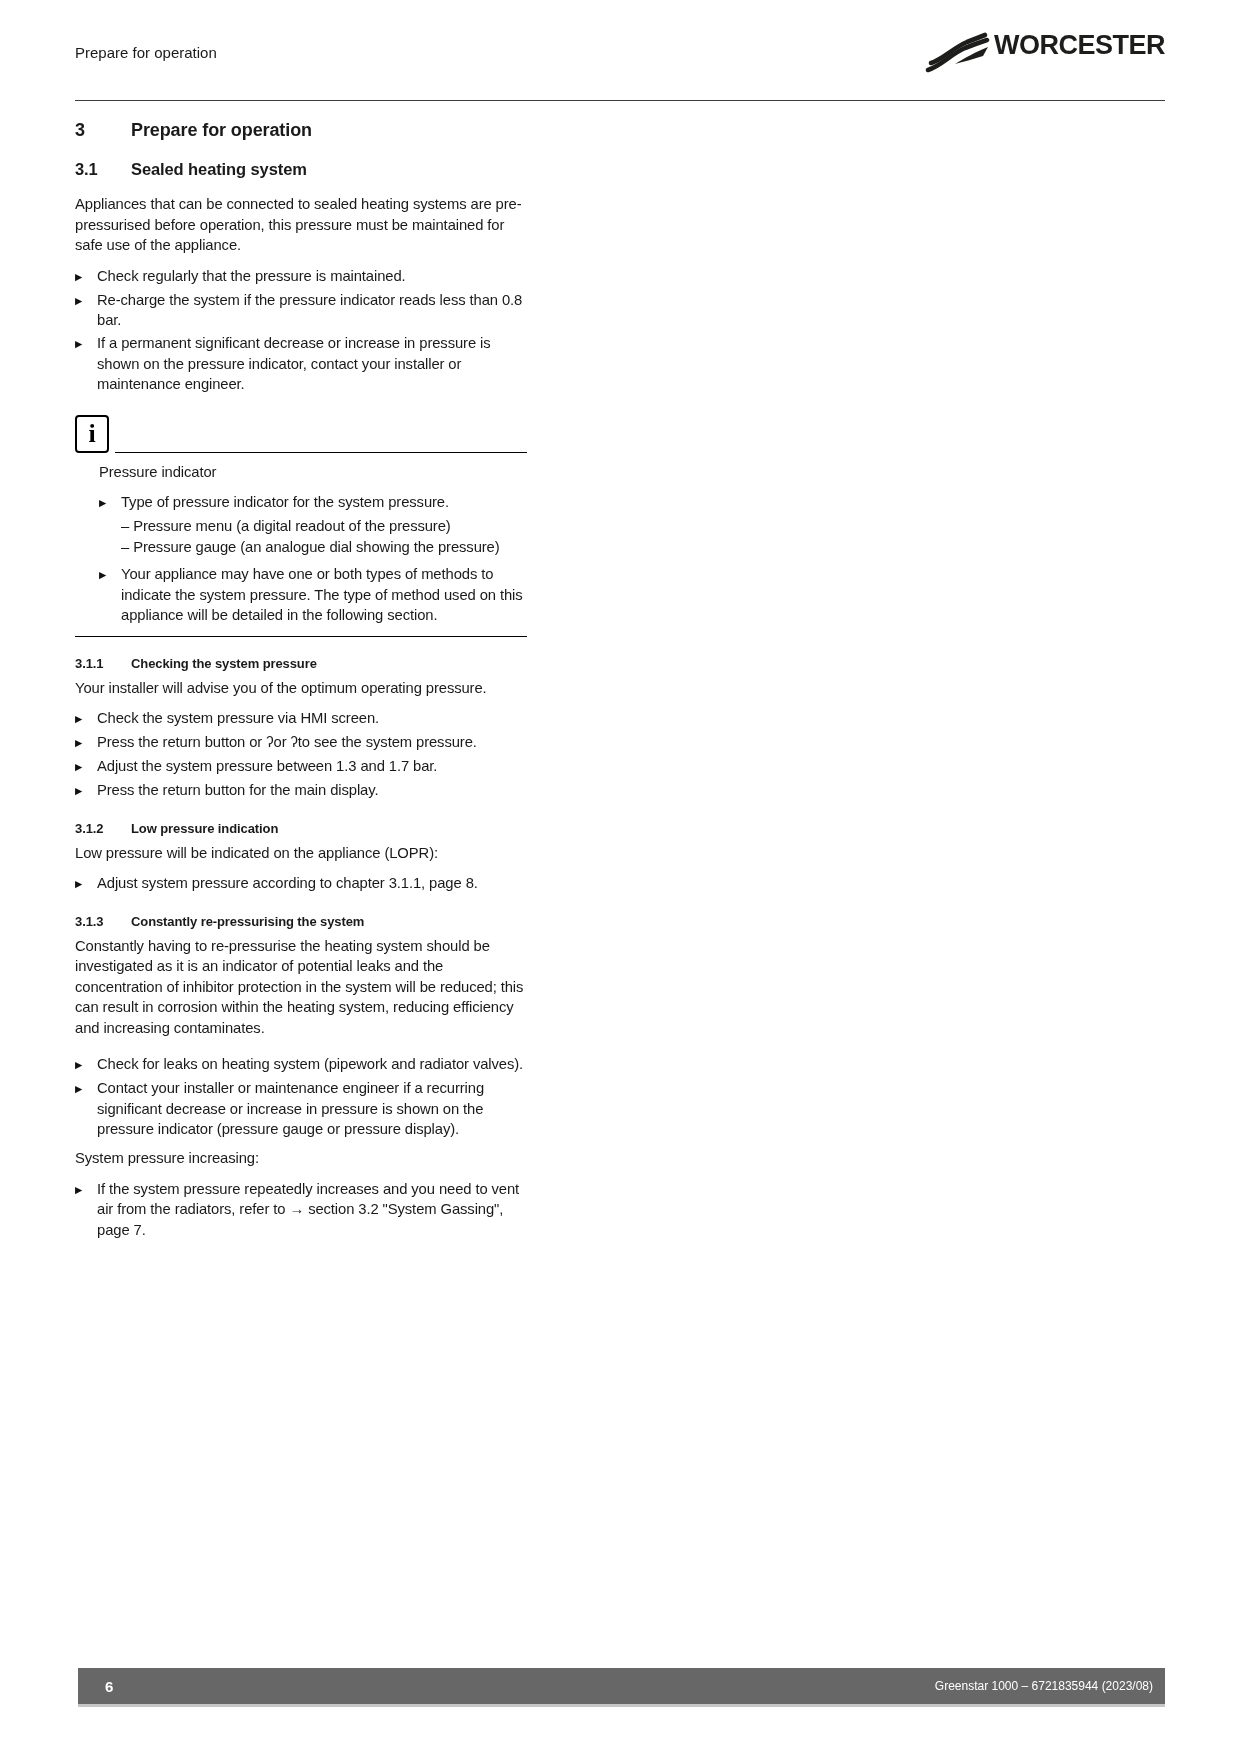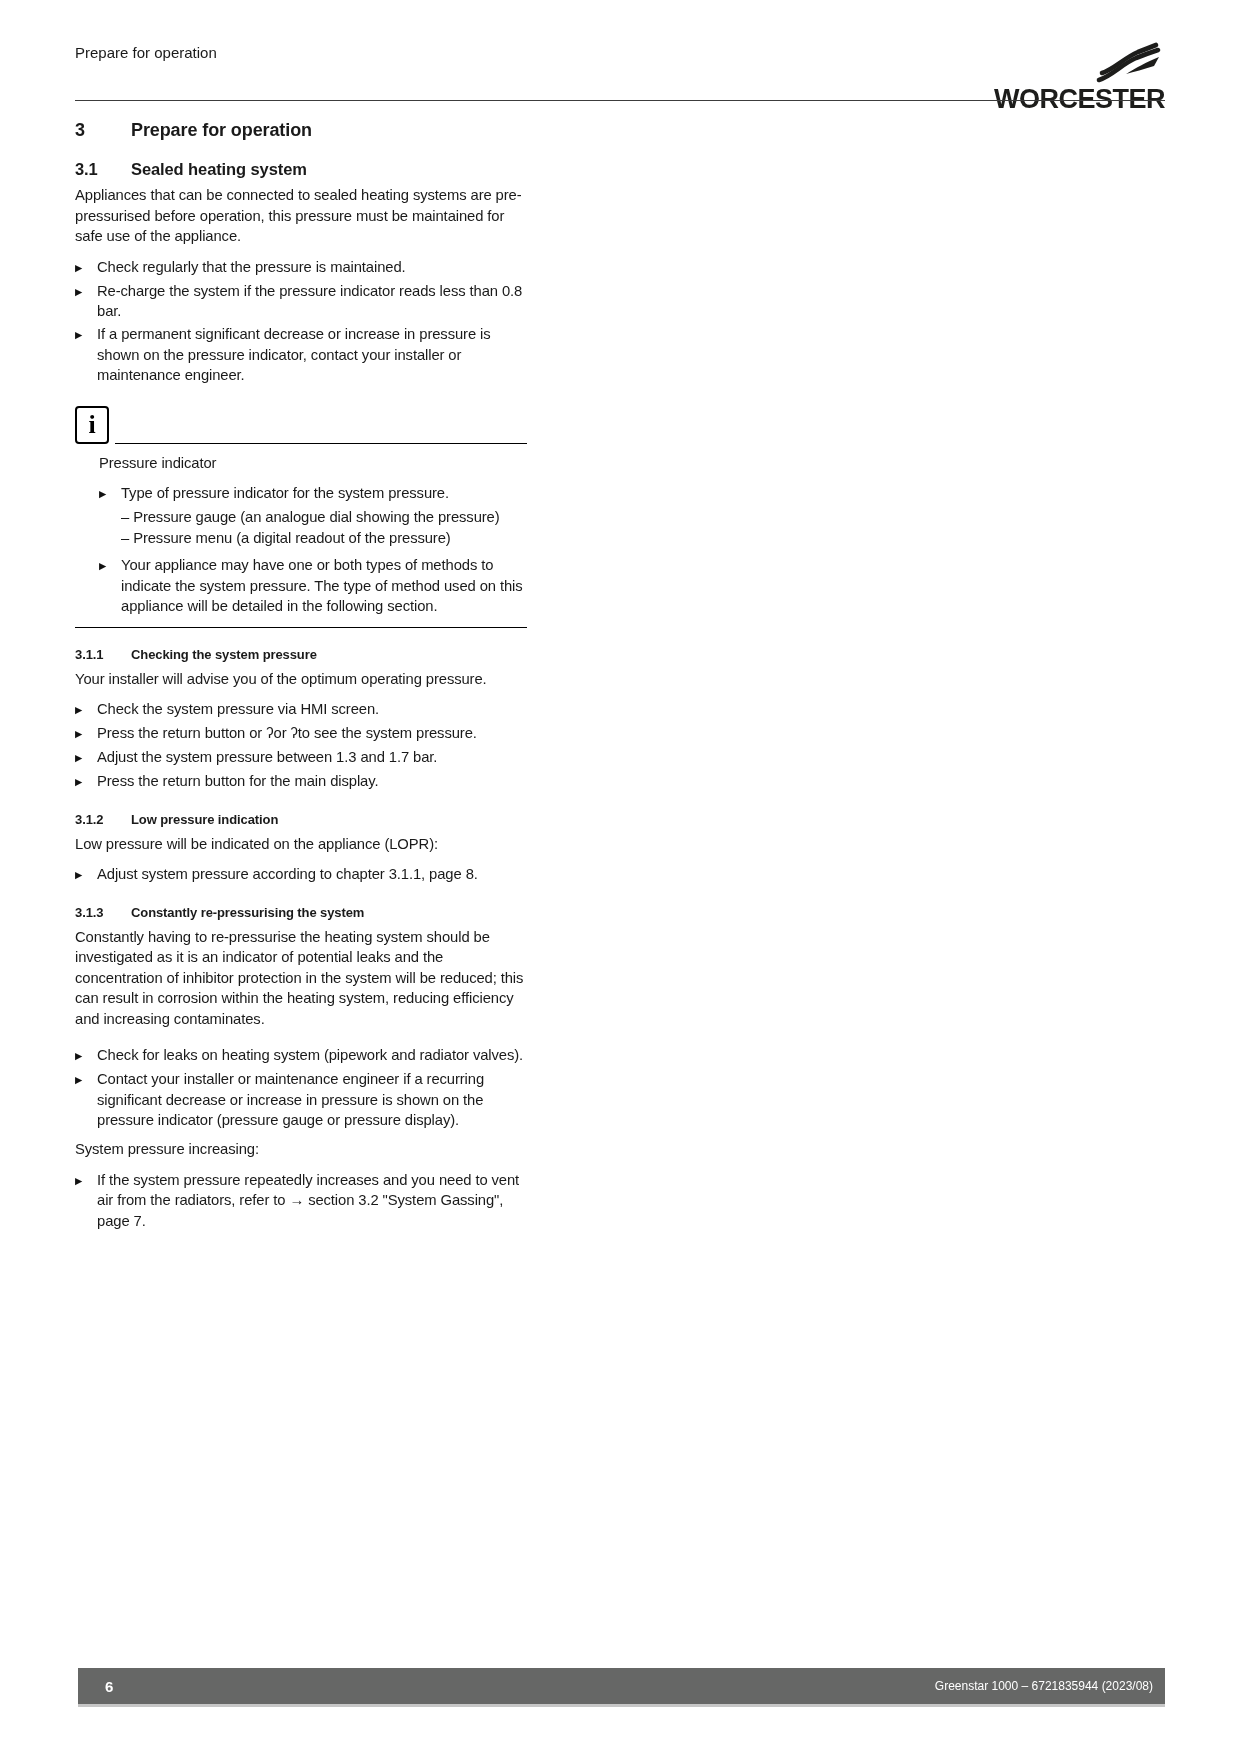--- a/index.html
+++ b/index.html
@@ -2,28 +2,28 @@
 <html><head>
 <meta charset="utf-8">
 <style>
   html,body{margin:0;padding:0;background:#ffffff;}
   .page{
     position:relative;width:1240px;height:1755px;background:#ffffff;overflow:hidden;
     font-family:"Liberation Sans",sans-serif;color:#1a1a1a;
   }
   
   .running-title{position:absolute;left:75px;top:44px;font-size:15px;}
-  .logo{position:absolute;top:40px;right:75px;display:flex;align-items:flex-end;flex-direction:column;}
+  .logo{position:absolute;top:30px;right:75px;display:flex;align-items:flex-start;}
   .logo svg{display:block;margin-right:3px;}
   .logo-text{font-size:27px;font-weight:bold;letter-spacing:-0.5px;color:#1d1d1b;}
   .header-rule{position:absolute;left:75px;right:75px;top:100px;border-top:1px solid #3c3c3c;}
   
   .content{position:absolute;left:75px;top:110px;width:452px;font-size:14.8px;line-height:20.5px;letter-spacing:-0.1px;}
   .h1{display:flex;font-weight:bold;font-size:18px;line-height:24px;margin:8px 0 16px;}
-  .h2{display:flex;font-weight:bold;font-size:16.5px;line-height:22px;margin:0 0 5px;}
+  .h2{display:flex;font-weight:bold;font-size:16.5px;line-height:22px;margin:0 0 14px;}
   .h3{display:flex;font-weight:bold;font-size:13px;line-height:20px;margin:17px 0 4px;}
   .hnum{flex:0 0 56px;}
   p{margin:0 0 10px;}
   .bullet{display:flex;margin:0 0 2.5px;}
   .bm{flex:0 0 22px;font-size:9.5px;line-height:20.5px;padding-top:1px;color:#111;}
   .bt{flex:1;}
   .subbullet{padding-left:22px;margin:0 0 0.5px;}
   .gap-s{height:6px;}
   
   .note{margin-top:20px;}
@@ -94,22 +94,22 @@
       <div class="note-head">
         <div class="info-box">i</div>
         <div class="note-headline"></div>
       </div>
       <div class="note-body">
         <p>Pressure indicator</p>
         <div class="bullet">
           <span class="bm">▶</span>
           <span class="bt">Type of pressure indicator for the system pressure.</span>
         </div>
+        <div class="subbullet">– Pressure menu (a digital readout of the pressure)</div>
         <div class="subbullet">– Pressure gauge (an analogue dial showing the pressure)</div>
-        <div class="subbullet">– Pressure menu (a digital readout of the pressure)</div>
         <div class="gap-s"></div>
         <div class="bullet">
           <span class="bm">▶</span>
           <span class="bt">Your appliance may have one or both types of methods to indicate the system pressure. The type of method used on this appliance will be detailed in the following section.</span>
         </div>
       </div>
       <div class="note-close"></div>
     </div>
 
     <div class="h3">

